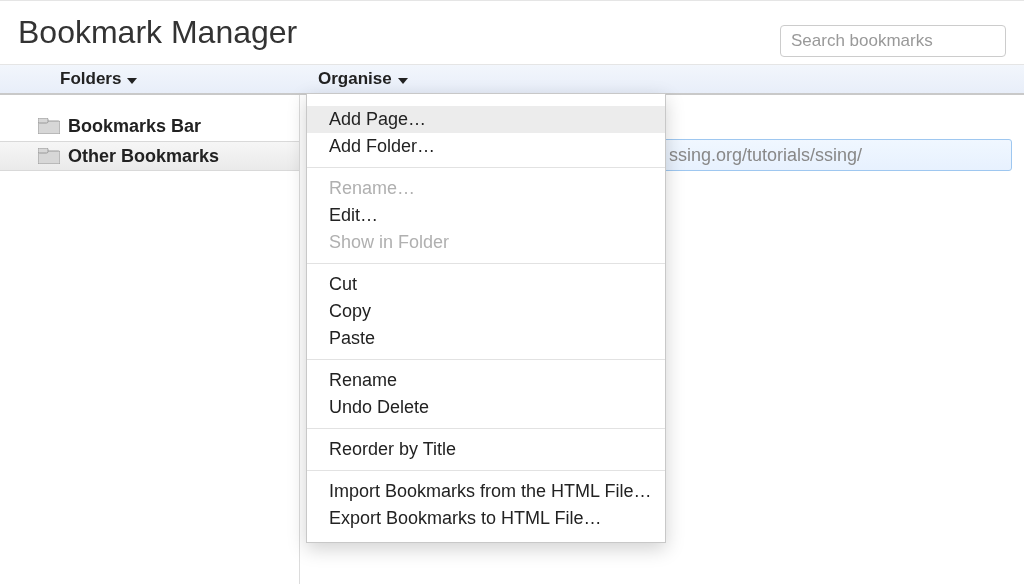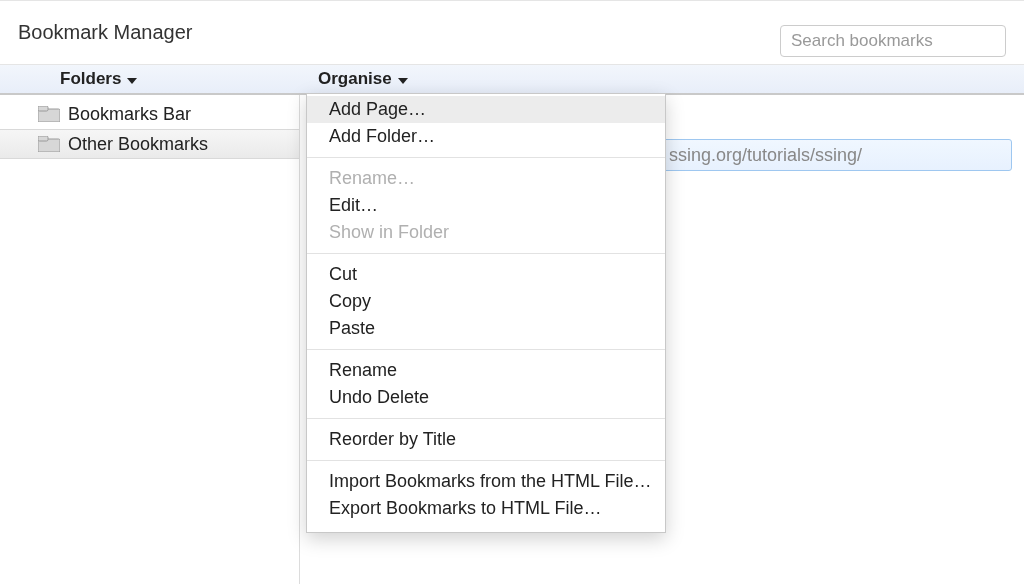--- a/index.html
+++ b/index.html
@@ -1,35 +1,35 @@
 <!DOCTYPE html>
 <html><head>
   <meta charset="utf-8">
   <style>
     * { box-sizing: border-box; margin: 0; padding: 0; }
     html, body { width: 1024px; height: 584px; font-family: -apple-system, "Helvetica Neue", Arial, sans-serif; color: #222; background: #fff; overflow: hidden; }
     .topbar { height: 65px; border-top: 1px solid #e5e5e5; border-bottom: 1px solid #e5e5e5; display: flex; align-items: center; justify-content: space-between; padding: 0 18px 0 18px; }
-    .page-title { font-size: 20px; font-weight: 400; color: #333; }
+    .page-title { font-size: 32px; font-weight: 400; color: #333; }
     .search-wrap { height: 32px; margin-top: 16px; }
     .search { width: 226px; height: 32px; border: 1px solid #ccc; border-radius: 4px; padding: 4px 10px; font-size: 17px; color: #333; outline: none; }
     .search::placeholder { color: #999; }
     .header-row { height: 30px; display: flex; border-bottom: 1px solid #c9c9c9; }
     .col-left { width: 300px; }
     .col-right { flex: 1; min-width: 0; }
     .header-cell { background: linear-gradient(#f2f6fc, #e8eef9); border-bottom: 1px solid #c9c9c9; display: flex; align-items: center; height: 100%; padding-left: 60px; font-size: 17px; font-weight: 700; cursor: pointer; user-select: none; }
     .header-cell.right { padding-left: 18px; }
     .drop-arrow { display: inline-block; margin-left: 6px; }
     .body-row { display: flex; height: calc(100% - 65px - 30px); }
-    .sidebar { width: 300px; border-right: 1px solid #dcdcdc; padding-top: 4px; }
+    .sidebar { width: 300px; border-right: 1px solid #dcdcdc; padding-top: 16px; font-weight: bold; }
     .folder-item { display: flex; align-items: center; height: 30px; padding-left: 38px; font-size: 18px; cursor: pointer; user-select: none; }
     .folder-item.selected { background: linear-gradient(#f6f6f6, #eaeaea); border-top: 1px solid #d9d9d9; border-bottom: 1px solid #d9d9d9; }
     .folder-icon { width: 22px; height: 16px; margin-right: 8px; }
     .content { flex: 1; position: relative; padding-top: 44px; padding-left: 8px; padding-right: 12px; }
     .bookmark-row { height: 32px; border: 1px solid #9ec7f0; background: linear-gradient(#f0f7ff,#e7f1fe); border-radius: 3px; display: flex; align-items: center; padding-left: 360px; font-size: 18px; color: #888; overflow: hidden; white-space: nowrap; }
-    .menu { position: absolute; top: -2px; left: 6px; width: 360px; background: #fff; border: 1px solid #c8c8c8; box-shadow: 0 6px 18px rgba(0,0,0,.18); padding: 2px 0 10px; z-index: 20; }
+    .menu { position: absolute; top: -2px; left: 6px; width: 360px; background: #fff; border: 1px solid #c8c8c8; box-shadow: 0 6px 18px rgba(0,0,0,.18); padding: 12px 0 10px; z-index: 20; }
     .menu-item { height: 27px; display: flex; align-items: center; padding: 0 22px; font-size: 18px; cursor: pointer; user-select: none; white-space: nowrap; }
     .menu-item.highlight { background: #ececec; }
     .menu-item.disabled { color: #b0b0b0; cursor: default; }
     .menu-sep { height: 1px; background: #e2e2e2; margin: 7px 0; }
   </style>
 </head>
 <body>
 
 <div class="topbar">
   <div class="page-title">Bookmark Manager</div>

